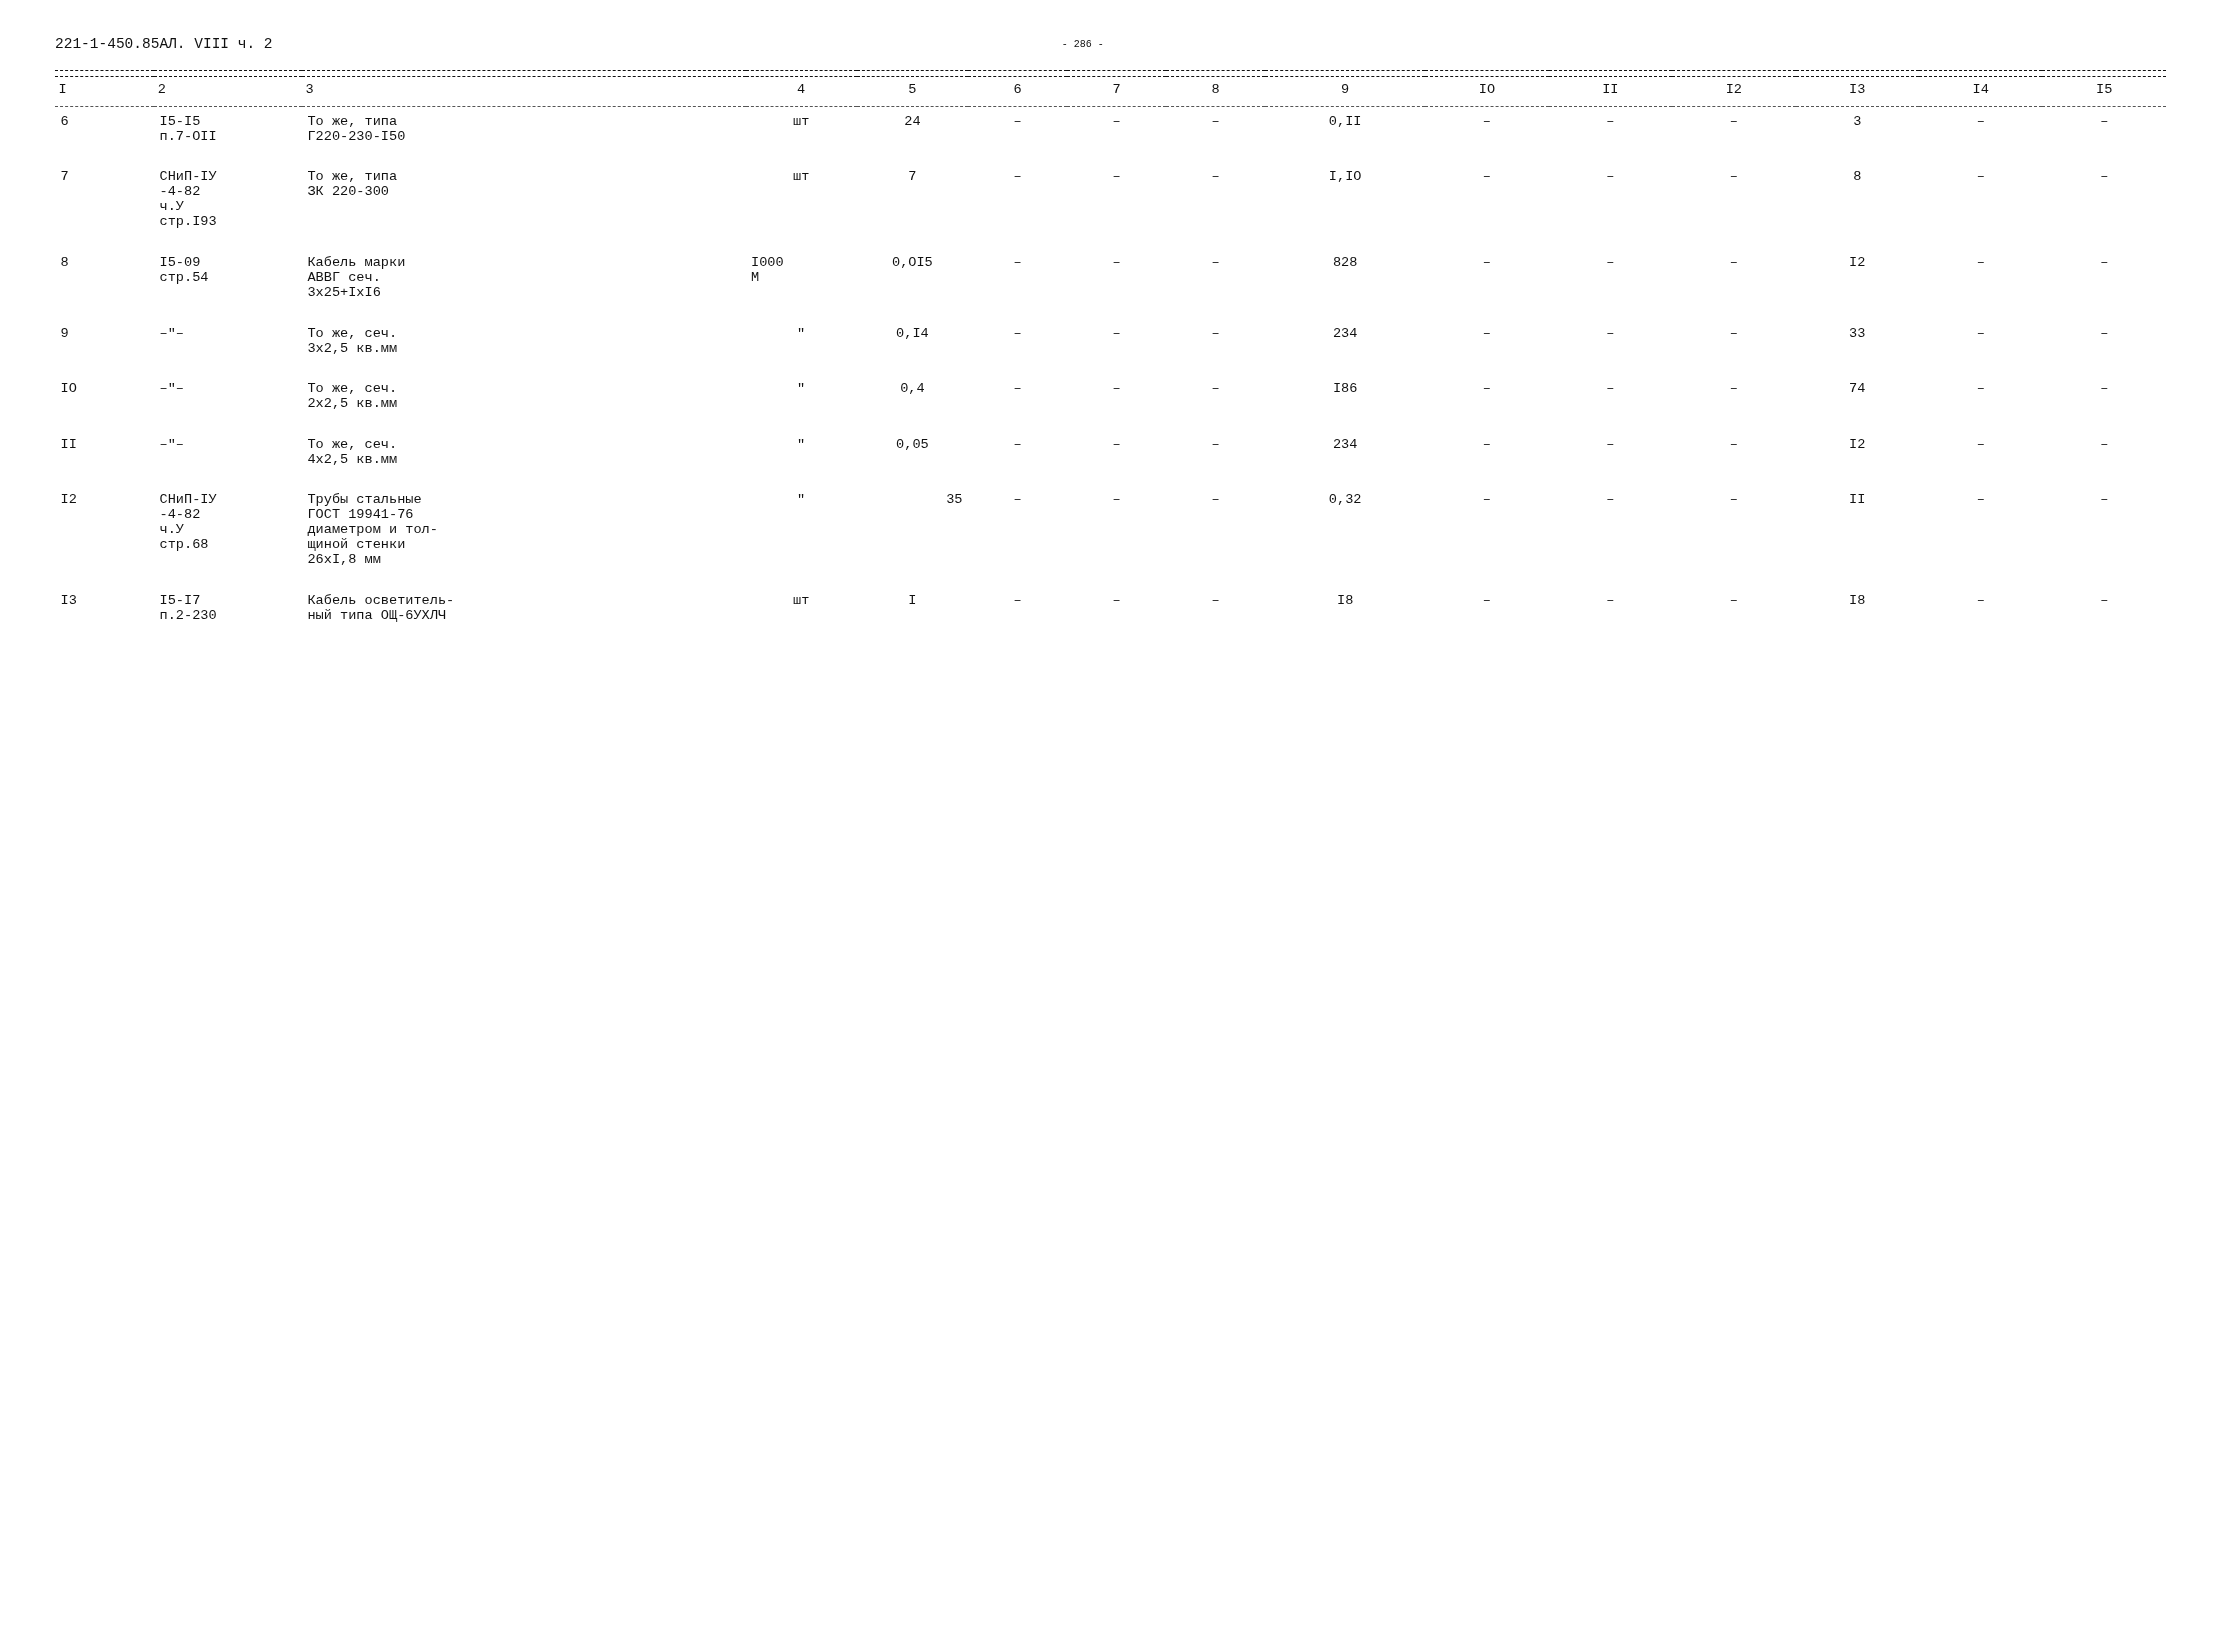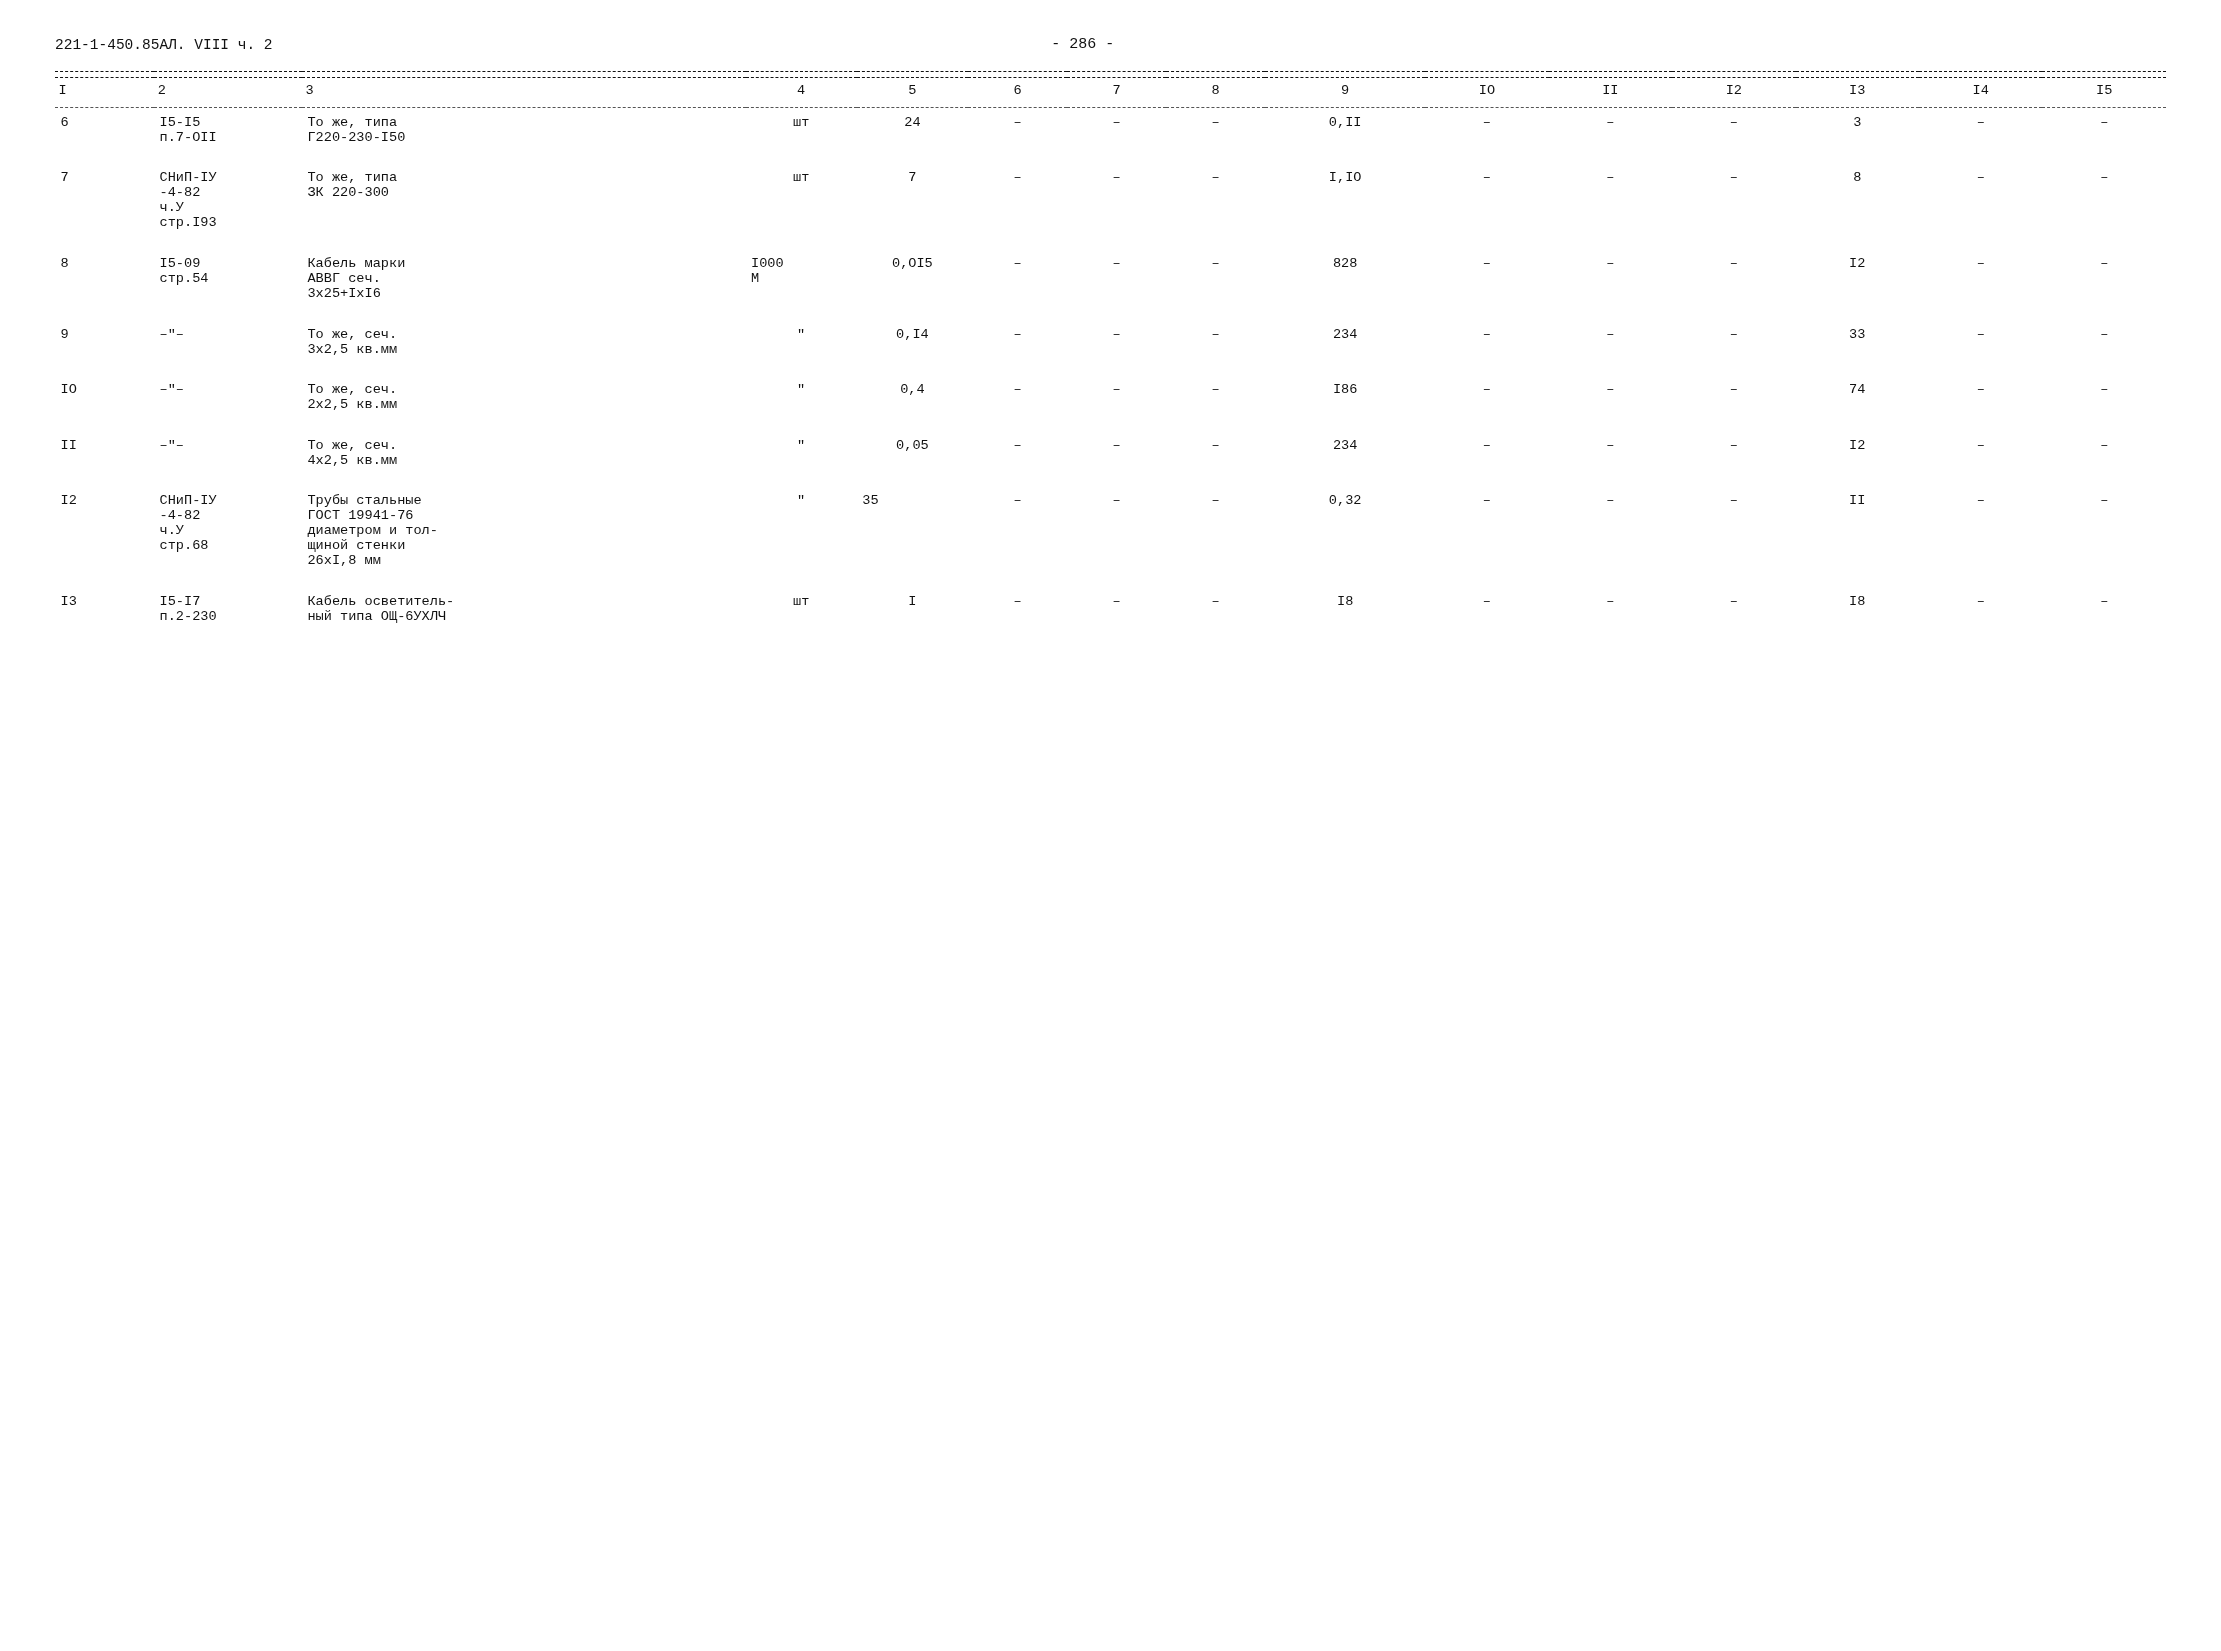--- a/index.html
+++ b/index.html
@@ -24,21 +24,21 @@
       align-items: center;
       margin-bottom: 18px;
       font-size: 14.5px;
     }
 
     .header-left {
       display: flex;
     }
 
     .header-center {
-      font-size: 15px;
+      font-size: 10px;
     }
 
     .table-container {
       width: 100%;
       margin-top: 9px;
     }
 
     table {
       width: 100%;
       border-collapse: collapse;
@@ -311,21 +311,21 @@
           <td style="white-space: pre-line;">СНиП-IУ
 -4-82
 ч.У
 стр.68</td>
           <td style="white-space: pre-line;">Трубы стальные
 ГОСТ 19941-76
 диаметром и тол-
 щиной стенки
 26xI,8 мм</td>
           <td style="white-space: pre-line; text-align: center;">"</td>
-          <td style="white-space: pre-line; text-align: left;">35</td>
+          <td style="white-space: pre-line; text-align: right;">35</td>
           <td style="white-space: pre-line; text-align: center;">–</td>
           <td style="white-space: pre-line; text-align: center;">–</td>
           <td style="white-space: pre-line; text-align: center;">–</td>
           <td style="white-space: pre-line; text-align: center;">0,32</td>
           <td style="white-space: pre-line; text-align: center;">–</td>
           <td style="white-space: pre-line; text-align: center;">–</td>
           <td style="white-space: pre-line; text-align: center;">–</td>
           <td style="white-space: pre-line; text-align: center;">II</td>
           <td style="white-space: pre-line; text-align: center;">–</td>
           <td style="white-space: pre-line; text-align: center;">–</td>

